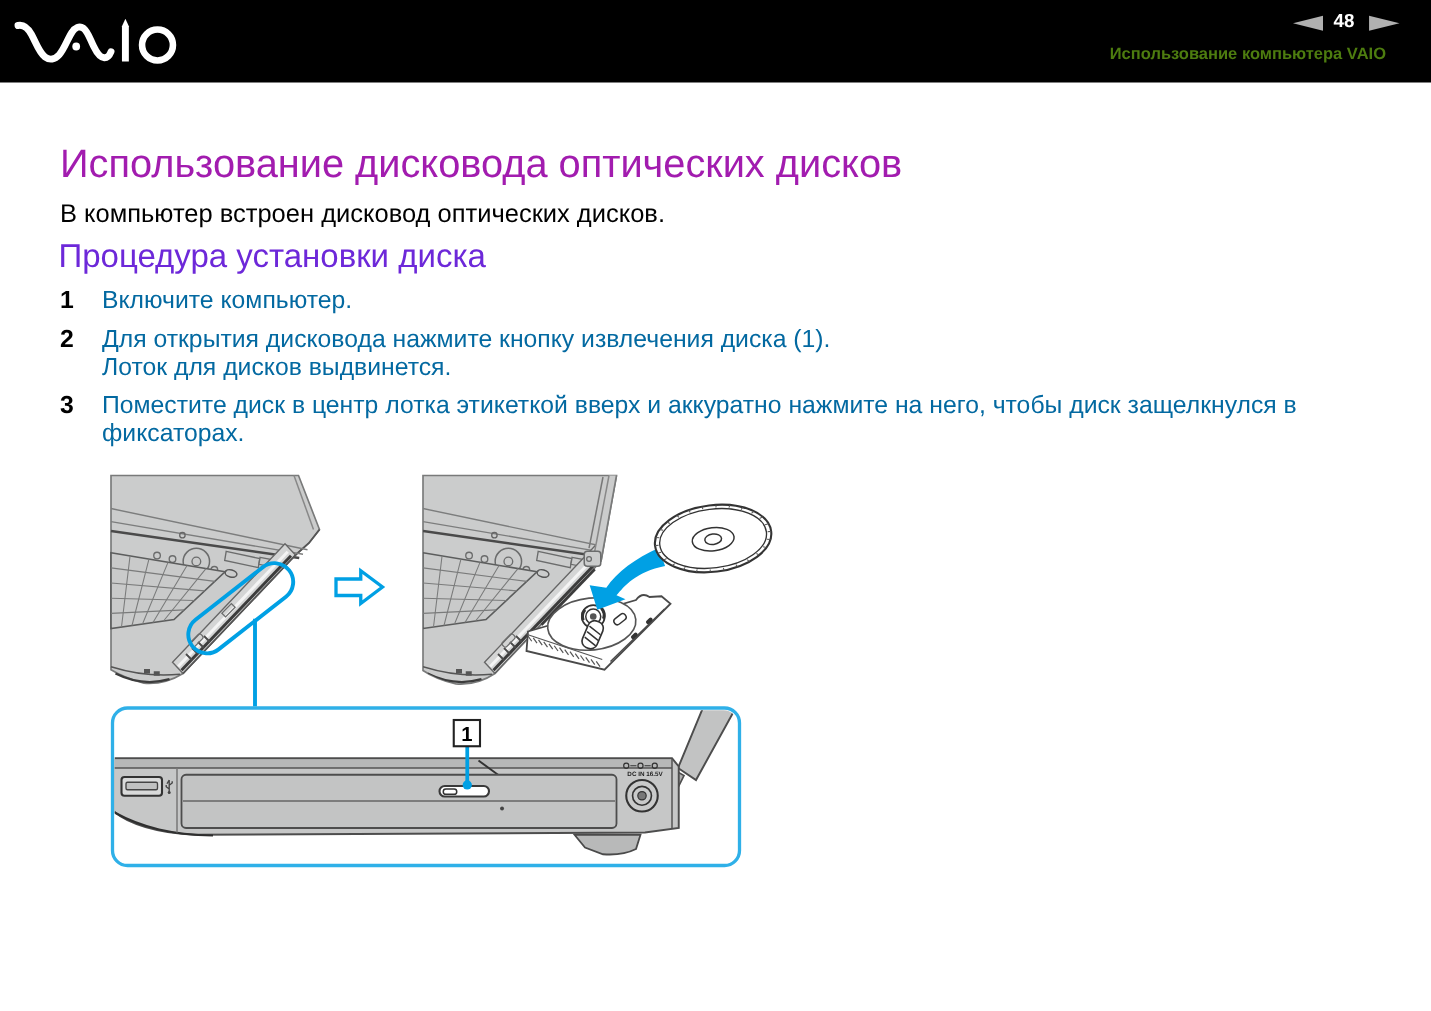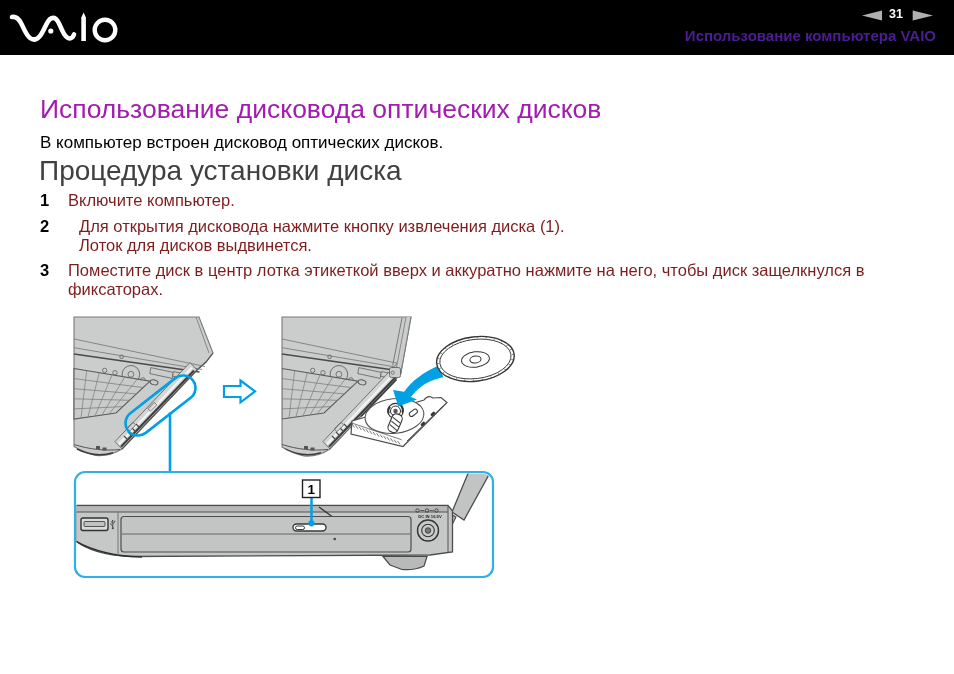--- a/index.html
+++ b/index.html
@@ -1,49 +1,49 @@
 <!DOCTYPE html>
 <html><head>
 <meta charset="utf-8">
 <style>
   html,body{margin:0;padding:0;}
   body{width:954px;height:674px;position:relative;background:#fff;overflow:hidden;
        font-family:"Liberation Sans", sans-serif;}
   .hdr{position:absolute;left:0;top:0;width:954px;height:55px;background:#000;}
-  .htitle{position:absolute;top:28.5px;right:18px;color:#4c1d95;font-size:15px;font-weight:bold;line-height:14.5px;}
+  .htitle{position:absolute;top:28.5px;right:30px;color:#4d7c0f;font-size:11px;font-weight:bold;line-height:14.5px;}
   .pnum{position:absolute;top:8.4px;left:886px;width:20px;text-align:center;color:#fff;font-size:12.5px;font-weight:bold;line-height:12.5px;}
   .h1{position:absolute;left:40px;top:96.2px;font-size:26.5px;line-height:26.5px;color:#a21caf;}
   .p1{position:absolute;left:40px;top:134.5px;font-size:17px;line-height:16.5px;color:#000;}
-  .sub{position:absolute;left:39px;top:159.9px;font-size:28px;line-height:22px;color:#404040;text-align:right;}
-  .li{position:absolute;left:68px;width:840px;font-size:16.5px;line-height:19px;color:#7f1d1d;}
+  .sub{position:absolute;left:39px;top:159.9px;font-size:22px;line-height:22px;color:#6d28d9;text-align:right;}
+  .li{position:absolute;left:68px;width:840px;font-size:16.5px;line-height:19px;color:#0369a1;}
   .ln{position:absolute;left:40px;font-size:16.5px;line-height:19px;font-weight:bold;color:#000;}
   svg{position:absolute;left:0;top:0;}
 </style>
 </head>
 <body>
 <div class="hdr"></div>
 <svg width="954" height="55" viewBox="0 0 954 55">
   <path d="M12,17 C16,16.2 18.5,18.5 21,23 C24,28.5 26,35 30,38 C33,40.3 36.5,39.8 39.5,36.5 C43,32.5 45,26 48,21.5 C50,18.3 53,17 55.5,18.7 C58.5,20.8 60,26 62.5,31 C64.5,35.2 66.5,38.3 69.5,38.5 C71.5,38.6 73,37 74,34.5" fill="none" stroke="#fff" stroke-width="4.6" stroke-linecap="round"></path>
   <circle cx="50.8" cy="31" r="2.6" fill="#fff"></circle>
   <polygon points="81.3,41 81.3,17.5 83.6,12.5 85.9,17.5 85.9,41" fill="#fff"></polygon>
   <circle cx="105" cy="30" r="10.3" fill="none" stroke="#fff" stroke-width="4.4"></circle>
   <polygon points="882,10.5 862,15.5 882,20.5" fill="#b0b0b0"></polygon>
   <polygon points="912.7,10.5 933,15.5 912.7,20.5" fill="#b0b0b0"></polygon>
 </svg>
 <div class="htitle">Использование компьютера VAIO</div>
-<div class="pnum">31</div>
+<div class="pnum">48</div>
 
 <div class="h1">Использование дисковода оптических дисков</div>
 <div class="p1">В компьютер встроен дисковод оптических дисков.</div>
 <div class="sub">Процедура установки диска</div>
 
 <div class="ln" style="top:190.6px;">1</div>
 <div class="li" style="top:190.6px;">Включите компьютер.</div>
 <div class="ln" style="top:216.5px;">2</div>
-<div class="li" style="top:216.5px;margin-left:11px;">Для открытия дисковода нажмите кнопку извлечения диска (1).<br>Лоток для дисков выдвинется.</div>
+<div class="li" style="top:216.5px;">Для открытия дисковода нажмите кнопку извлечения диска (1).<br>Лоток для дисков выдвинется.</div>
 <div class="ln" style="top:261.3px;">3</div>
 <div class="li" style="top:261.3px;">Поместите диск в центр лотка этикеткой вверх и аккуратно нажмите на него, чтобы диск защелкнулся в фиксаторах.</div>
 
 <svg width="954" height="674" viewBox="0 0 954 674">
 <defs>
   <clipPath id="cb">
         <rect x="76.5" y="473.5" width="415" height="102" rx="9"></rect>
       </clipPath>
   <clipPath id="rl">
         <path d="M282,317 L411,317 L400.7,374 L398,377 L330,449 Q318,457 304,456 Q290,452.5 282,447 Z"></path>

